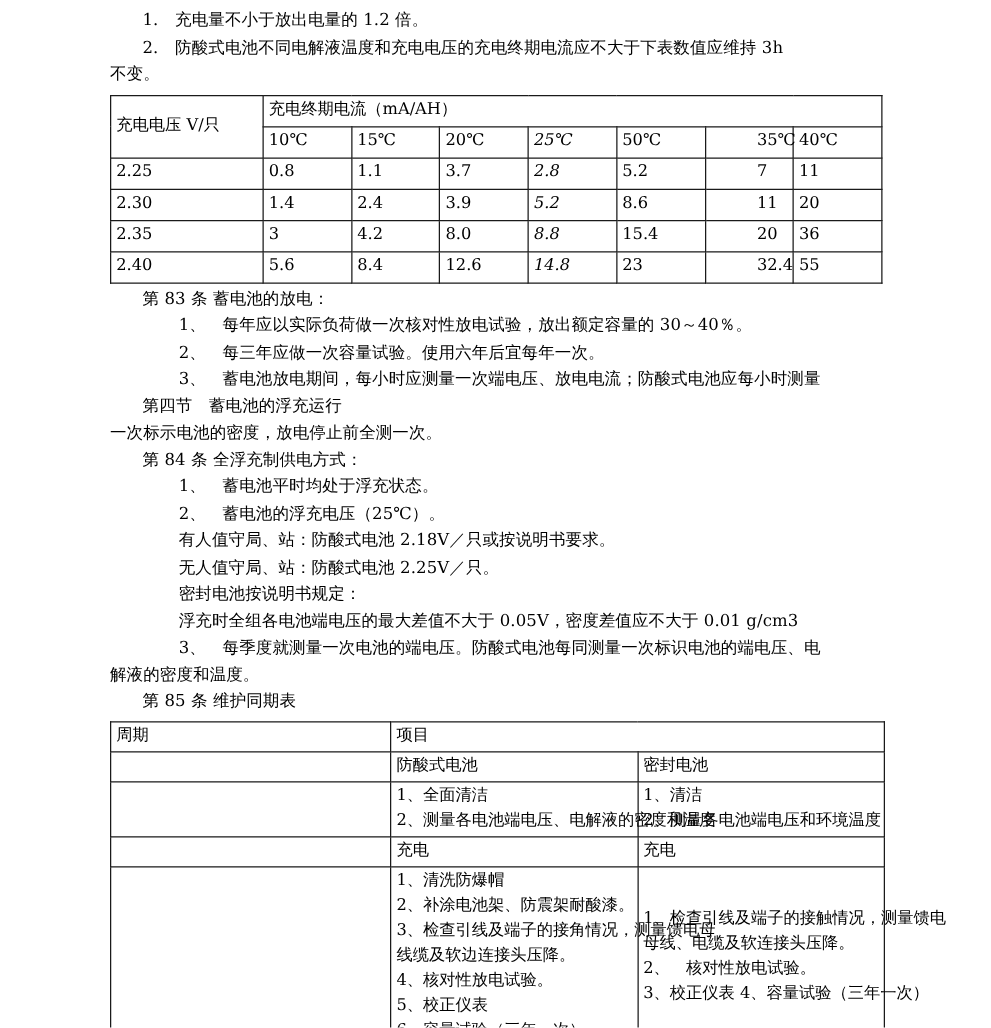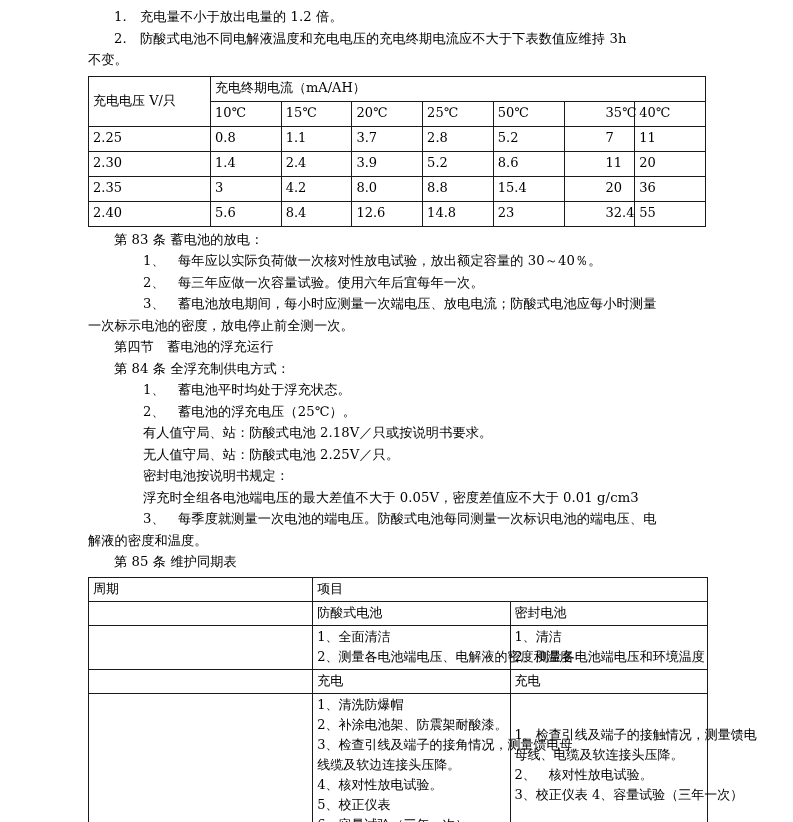--- a/index.html
+++ b/index.html
@@ -50,21 +50,21 @@
 
   #charge-table {
     width: 618px;
     margin: 5px 0 2px 0;
   }
   #charge-table td { height: 21px; }
   #charge-table .c0 { width: 114px; }
   #charge-table .c1 { width: 106px; }
   #charge-table .c2 { width: 59px; }
   #charge-table .c3 { width: 58px; }
-  #charge-table .c4 { width: 64px; }
+  #charge-table .c4 { width: 64px; font-style: italic; }
   #charge-table .c5 { width: 74px; }
   #charge-table .c6 { width: 74px; padding-left: 41px; }
   #charge-table .c7 { width: 69px; }
   #charge-table .vmid { vertical-align: middle; }
 
   #maint-table {
     width: 620px;
     margin: 4px 0 0 0;
   }
   #maint-table .m0 { width: 126px; }
@@ -137,23 +137,23 @@
         <td class="c6">32.4</td>
         <td class="c7">55</td>
       </tr>
     </tbody>
   </table>
 
   <p class="para ind-1">第 83 条  蓄电池的放电：</p>
   <p class="para ind-2">1、　每年应以实际负荷做一次核对性放电试验，放出额定容量的 30～40％。</p>
   <p class="para ind-2">2、　每三年应做一次容量试验。使用六年后宜每年一次。</p>
   <p class="para ind-2">3、　蓄电池放电期间，每小时应测量一次端电压、放电电流；防酸式电池应每小时测量</p>
+  <p class="para ind-1">第四节　蓄电池的浮充运行</p>
+
   <p class="para">一次标示电池的密度，放电停止前全测一次。</p>
-
-  <p class="para ind-1">第四节　蓄电池的浮充运行</p>
   <p class="para ind-1">第 84 条  全浮充制供电方式：</p>
   <p class="para ind-2">1、　蓄电池平时均处于浮充状态。</p>
   <p class="para ind-2">2、　蓄电池的浮充电压（25℃）。</p>
   <p class="para ind-2">有人值守局、站：防酸式电池 2.18V／只或按说明书要求。</p>
   <p class="para ind-2">无人值守局、站：防酸式电池 2.25V／只。</p>
   <p class="para ind-2">密封电池按说明书规定：</p>
   <p class="para ind-2">浮充时全组各电池端电压的最大差值不大于 0.05V，密度差值应不大于 0.01 g/cm3</p>
   <p class="para ind-2">3、　每季度就测量一次电池的端电压。防酸式电池每同测量一次标识电池的端电压、电</p>
   <p class="para">解液的密度和温度。</p>
 

